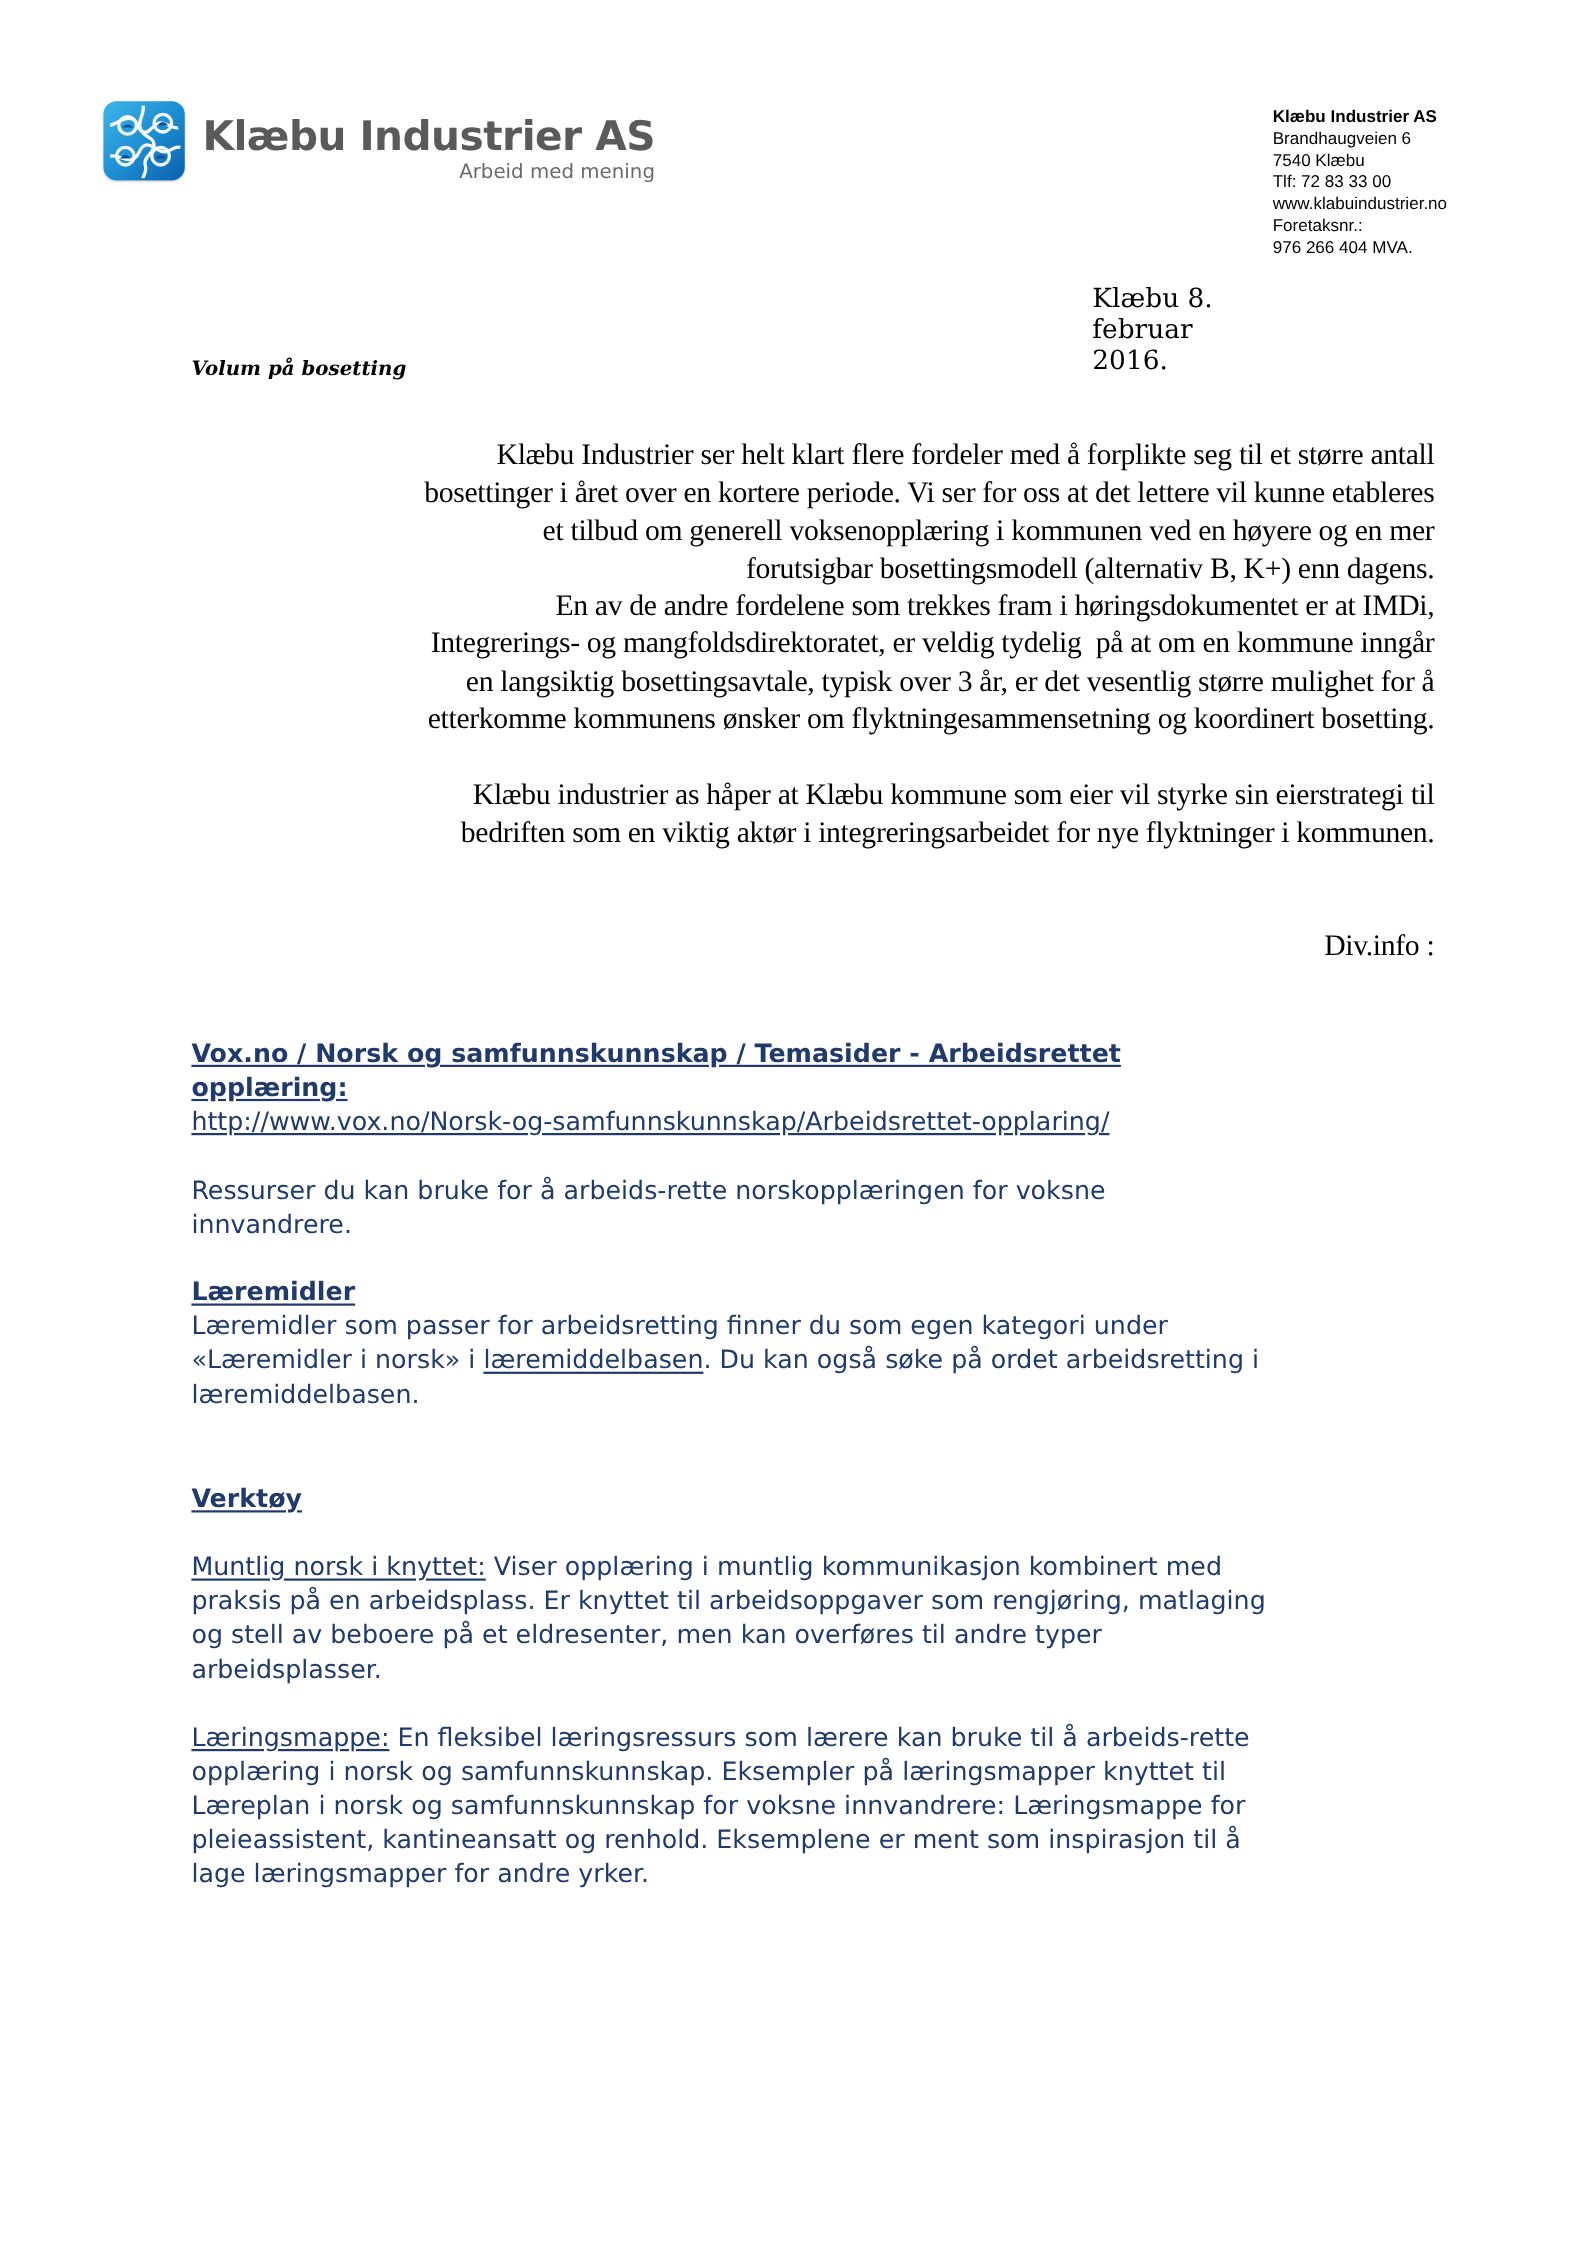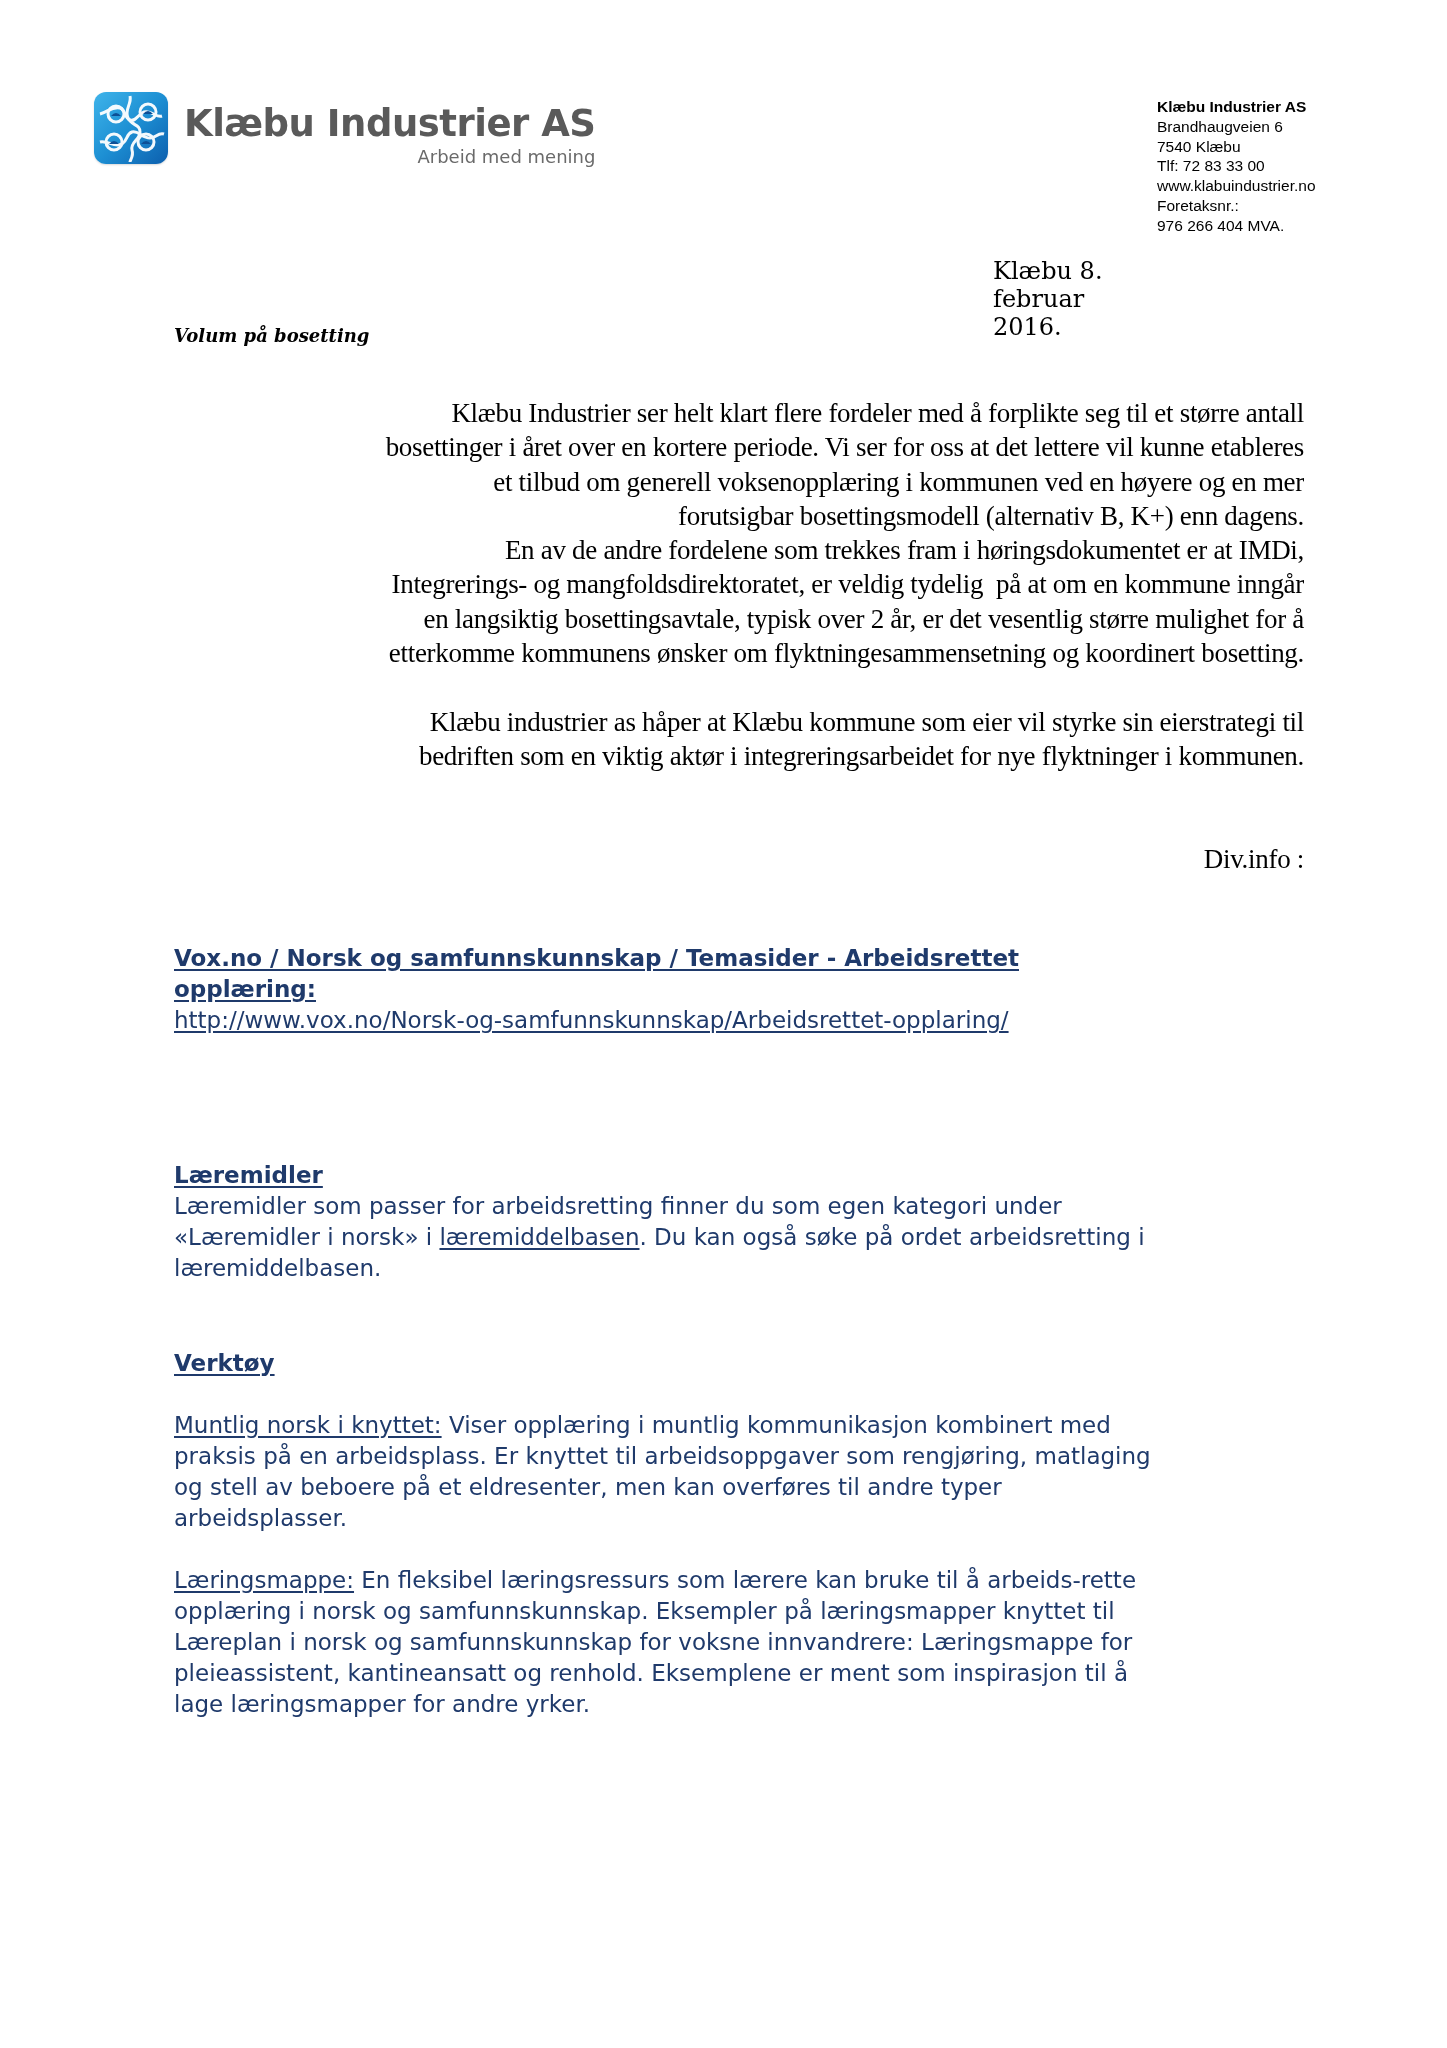--- a/index.html
+++ b/index.html
@@ -89,36 +89,40 @@
 
   <div class="title">Volum på bosetting</div>
 
   <div class="content serif-para p1">
     <div>Klæbu Industrier ser helt klart flere fordeler med å forplikte seg til et større antall</div>
     <div>bosettinger i året over en kortere periode. Vi ser for oss at det lettere vil kunne etableres</div>
     <div>et tilbud om generell voksenopplæring i kommunen ved en høyere og en mer</div>
     <div>forutsigbar bosettingsmodell (alternativ B, K+) enn dagens.</div>
     <div>En av de andre fordelene som trekkes fram i høringsdokumentet er at IMDi,</div>
     <div style="white-space:pre">Integrerings- og mangfoldsdirektoratet, er veldig tydelig  på at om en kommune inngår</div>
-    <div>en langsiktig bosettingsavtale, typisk over 2 år, er det vesentlig større mulighet for å</div>
+    <div>en langsiktig bosettingsavtale, typisk over 3 år, er det vesentlig større mulighet for å</div>
     <div>etterkomme kommunens ønsker om flyktningesammensetning og koordinert bosetting.</div>
   </div>
 
   <div class="content serif-para p2">
     <div>Klæbu industrier as håper at Klæbu kommune som eier vil styrke sin eierstrategi til</div>
     <div>bedriften som en viktig aktør i integreringsarbeidet for nye flyktninger i kommunen.</div>
   </div>
 
   <div class="content serif-para divinfo">Div.info :</div>
 
   <div class="content blue blue-h vox-head">
     <div>Vox.no / Norsk og samfunnskunnskap / Temasider - Arbeidsrettet</div>
     <div>opplæring:</div>
   </div>
   <div class="content blue link vox-url">http://www.vox.no/Norsk-og-samfunnskunnskap/Arbeidsrettet-opplaring/</div>
+  <div class="content blue vox-desc">
+    <div>Ressurser du kan bruke for å arbeids-rette norskopplæringen for voksne</div>
+    <div>innvandrere.</div>
+  </div>
 
   <div class="content blue blue-h lm-head">Læremidler</div>
   <div class="content blue lm-body">
     <div>Læremidler som passer for arbeidsretting finner du som egen kategori under</div>
     <div><span style="white-space:pre">«Læremidler i norsk» i </span><span class="link">læremiddelbasen</span><span>. Du kan også søke på ordet arbeidsretting i</span></div>
     <div>læremiddelbasen.</div>
   </div>
 
   <div class="content blue blue-h vt-head">Verktøy</div>
 

